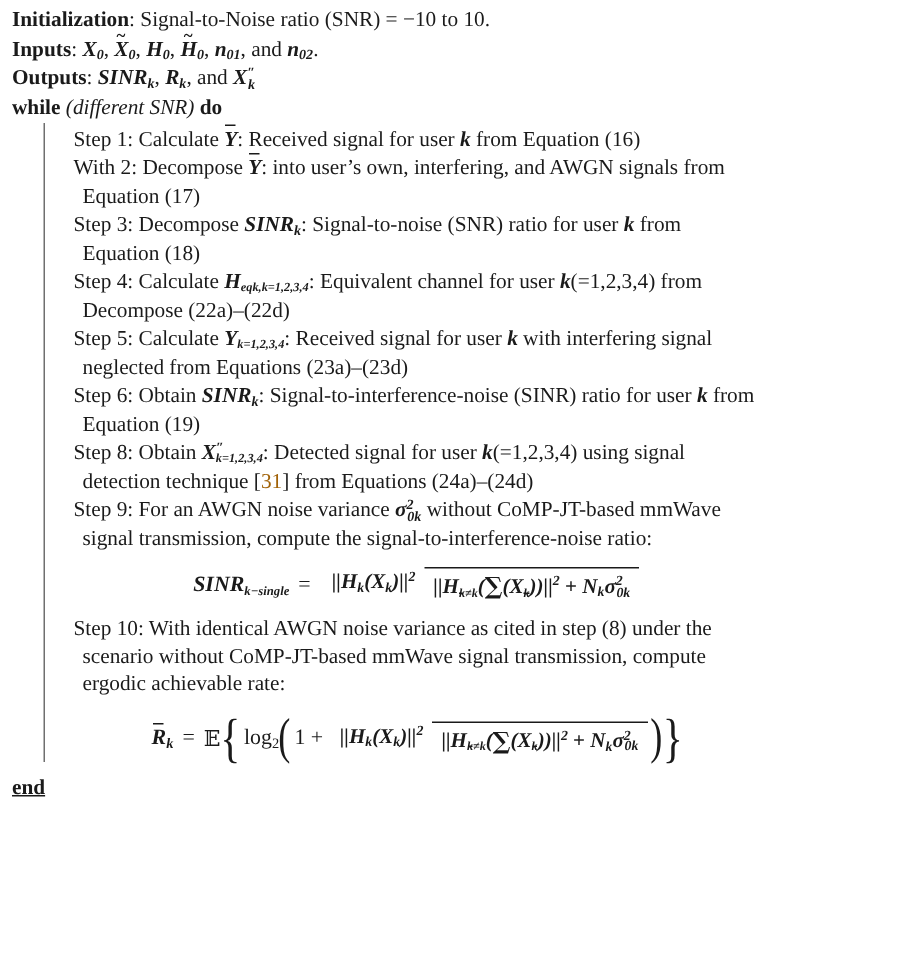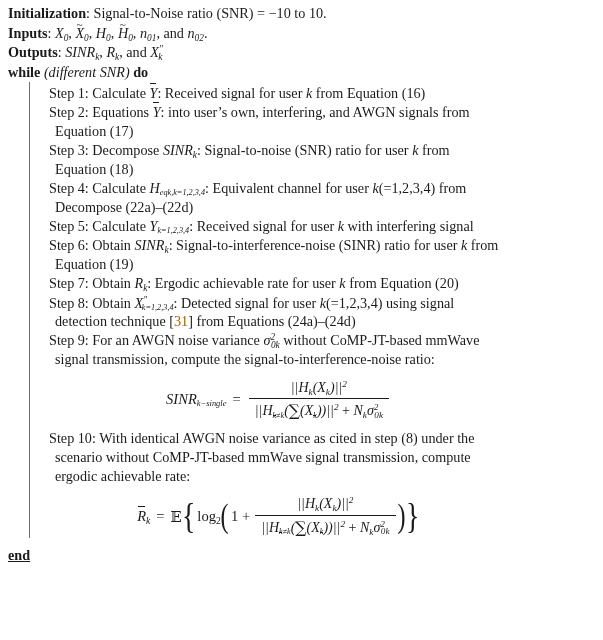--- a/index.html
+++ b/index.html
@@ -28,20 +28,21 @@
     margin: 0 0 1px 0;
     white-space: nowrap;
   }
   .hdr .kw { font-weight: bold; }
   .it { font-style: italic; }
 
   
   .m {
     font-family: "Liberation Serif", "DejaVu Serif", serif;
     font-style: italic;
+    font-weight: bold;
   }
   .mu {
     font-family: "Liberation Serif", "DejaVu Serif", serif;
     font-style: normal;
   }
   sub, sup {
     font-size: 0.66em;
     line-height: 0;
   }
   sub { vertical-align: -0.28em; }
@@ -86,21 +87,21 @@
     margin: 10px 0 8px 0;
   }
   .eqrow {
     display: inline-flex;
     align-items: center;
     justify-content: flex-start;
     font-size: 14.6px;
   }
   .frac {
     display: inline-flex;
-    flex-direction: column;
+    flex-direction: row;
     align-items: center;
     vertical-align: middle;
     margin: 0 2px;
     font-size: 0.96em;
   }
   .frac .num {
     padding: 0 6px 1px 6px;
   }
   .frac .den {
     border-top: 1.1px solid #1a1a1a;
@@ -202,52 +203,49 @@
 
   <div class="block">
     <div class="rule"></div>
 
     <div class="step hang">
       <span>Step 1: Calculate</span>
       <span class="m nb"><span class="ovl">Y<span class="bar"></span></span></span><span>: Received signal for user <span class="m">k</span> from Equation (16)</span>
     </div>
 
     <div class="step hang">
-      <span>Step 2: Equations</span>
+      <span>With 2: Decompose</span>
       <span class="m nb"><span class="ovl">Y<span class="bar"></span></span></span><span>: into user’s own, interfering, and AWGN signals from</span>
       <span class="l2">Equation (17)</span>
     </div>
 
     <div class="step hang">
       <span>Step 3: Decompose</span>
       <span class="m nb">SINR<sub>k</sub></span><span>: Signal-to-noise (SNR) ratio for user <span class="m">k</span> from</span>
       <span class="l2">Equation (18)</span>
     </div>
 
     <div class="step hang">
       <span>Step 4: Calculate</span>
       <span class="m nb">H<sub class="tiny">eqk,k=1,2,3,4</sub></span><span>: Equivalent channel for user <span class="m">k</span>(=1,2,3,4) from</span>
       <span class="l2">Decompose (22a)–(22d)</span>
     </div>
 
     <div class="step hang">
       <span>Step 5: Calculate</span>
       <span class="m nb">Y<sub class="tiny">k=1,2,3,4</sub></span><span>: Received signal for user <span class="m">k</span> with interfering signal</span>
+      <span class="l2">neglected from Equations (23a)–(23d)</span>
     </div>
 
     <div class="step hang">
       <span>Step 6: Obtain</span>
       <span class="m nb">SINR<sub>k</sub></span><span>: Signal-to-interference-noise (SINR) ratio for user <span class="m">k</span> from</span>
       <span class="l2">Equation (19)</span>
     </div>
 
-    <div class="step hang">
-      <span>Step 7: Obtain</span>
-      <span class="m nb">R<sub>k</sub></span><span>: Ergodic achievable rate for user <span class="m">k</span> from Equation (20)</span>
-    </div>
 
     <div class="step hang">
       <span>Step 8: Obtain</span>
       <span class="m nb">X<sup>″</sup><sub class="tiny" style="margin-left:-0.65em">k=1,2,3,4</sub></span><span>: Detected signal for user <span class="m">k</span>(=1,2,3,4) using signal</span>
       <span class="l2"><span>detection technique [</span><span class="cite">31</span><span>] from Equations (24a)–(24d)</span></span>
     </div>
 
     <div class="step hang">
       <span>Step 9: For an AWGN noise variance</span>
       <span class="m nb">σ<sup>2</sup><sub style="margin-left:-0.45em">0k</sub></span>

